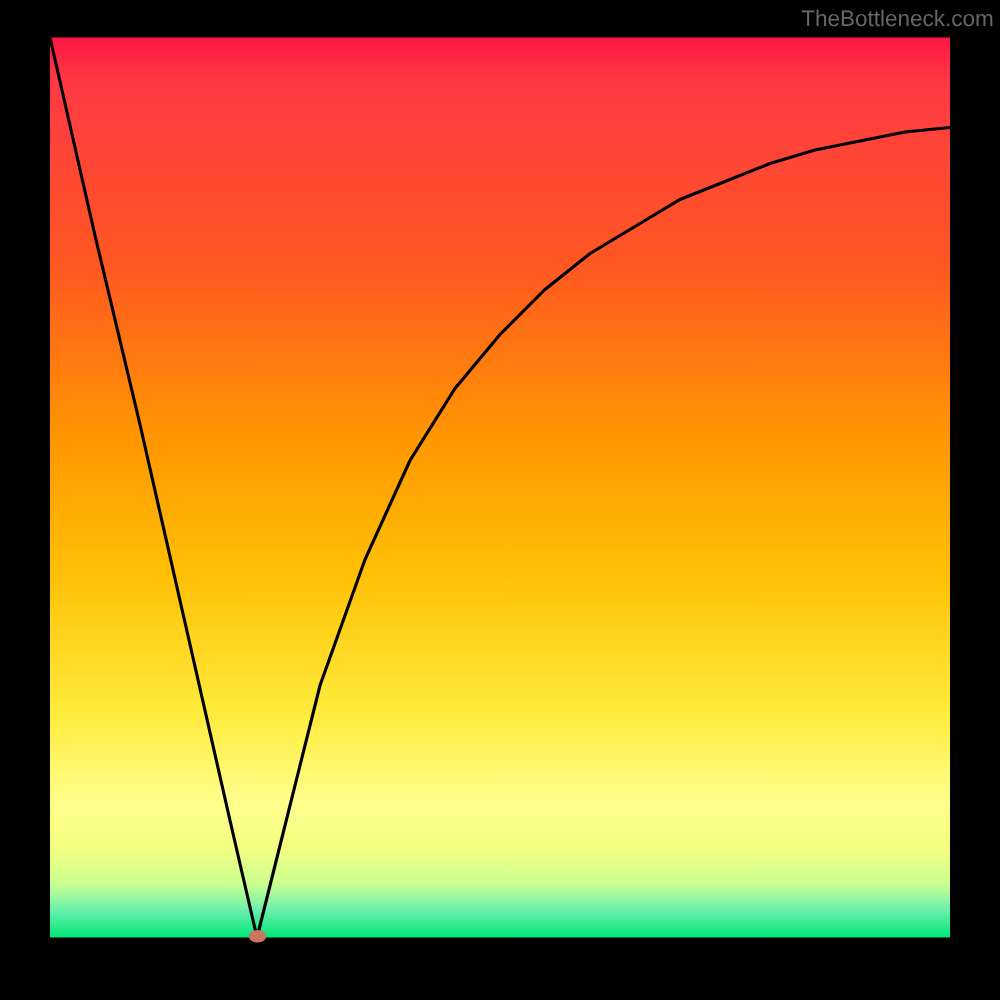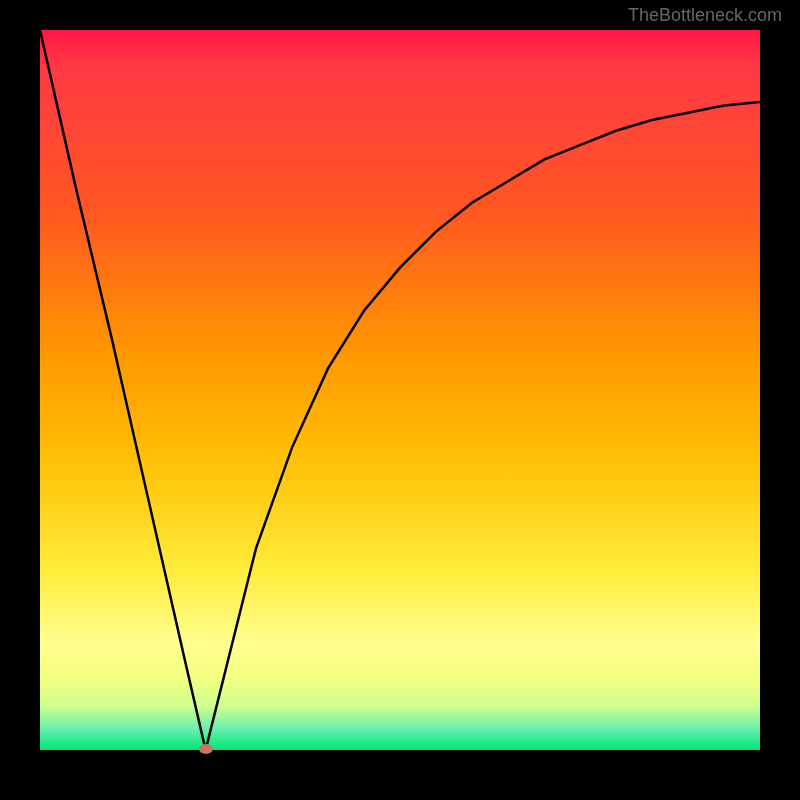--- a/index.html
+++ b/index.html
@@ -10,21 +10,21 @@
     body {
       width: 800px;
       height: 800px;
       background: #000;
       position: relative;
       font-family: Arial, sans-serif;
     }
     .watermark {
       position: absolute;
       top: 5px;
-      right: 18px;
+      right: 5px;
       color: #666;
       font-size: 18px;
       z-index: 10;
     }
     .chart-area {
       position: absolute;
       left: 40px;
       top: 30px;
       width: 720px;
       height: 720px;

